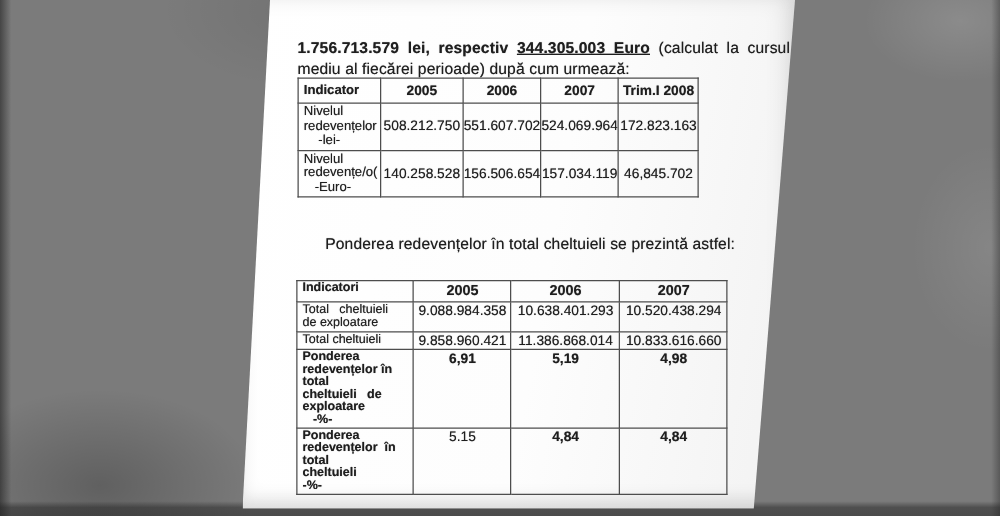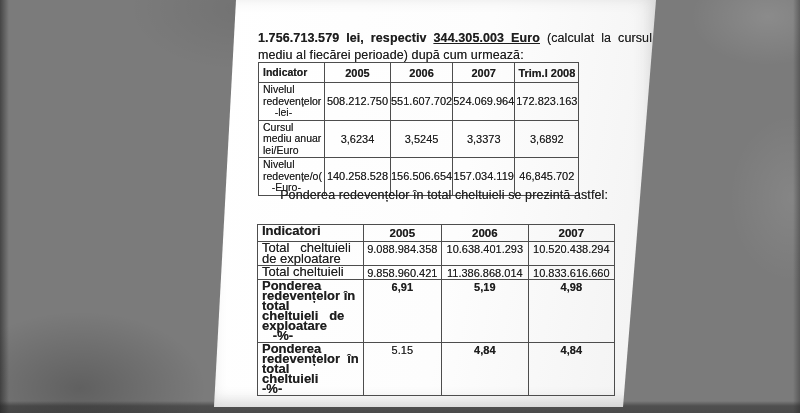--- a/index.html
+++ b/index.html
@@ -13,21 +13,21 @@
     background-image:
       linear-gradient(to top, rgba(35,35,35,0.55) 0px, rgba(35,35,35,0.50) 7px, rgba(35,35,35,0) 12px),
       linear-gradient(to right, rgba(25,25,25,0.55) 0px, rgba(25,25,25,0) 9px),
       linear-gradient(to left, rgba(25,25,25,0.35) 0px, rgba(25,25,25,0) 7px),
       radial-gradient(110px 70px at 96% 4%, rgba(255,255,255,0.12), rgba(255,255,255,0) 70%),
       radial-gradient(90px 120px at 99% 48%, rgba(255,255,255,0.08), rgba(255,255,255,0) 70%),
       radial-gradient(180px 110px at 10% 94%, rgba(0,0,0,0.22), rgba(0,0,0,0) 70%),
       radial-gradient(160px 90px at 30% 2%, rgba(0,0,0,0.07), rgba(0,0,0,0) 70%);
   }
   .page{
-    position:absolute;left:214px;top:0;width:442px;height:407px;
+    position:absolute;left:194px;top:0;width:442px;height:407px;
     background:linear-gradient(100deg,#ffffff 0%,#fdfdfd 55%,#f2f2f2 100%);
     clip-path:polygon(22px 0, 442px 0, 409px 407px, 0 407px);
     box-shadow:inset 0 -8px 14px rgba(0,0,0,0.10), inset -10px 0 16px rgba(0,0,0,0.07);
     color:#1e1e1e;
     text-shadow:0 0 0.6px rgba(70,70,70,0.8);
   }
   .intro{
     position:absolute;left:44px;top:17px;width:394px;
     font-size:12.5px;line-height:17.5px;text-align:justify;letter-spacing:0.1px;
   }
@@ -47,21 +47,21 @@
     font-size:12.5px;text-align:right;white-space:nowrap;letter-spacing:0.1px;
   }
   .ron{
     position:absolute;left:43px;top:210px;width:324px;
     font-size:11px;text-align:right;
   }
   
   .t2{left:43px;top:224px;font-size:11px;}
   .t2 th{font-size:11.5px;font-weight:bold;}
   .t2 th.lab{text-align:left;padding-left:4px;}
-  .t2 .lab{text-align:left;padding:1px 4px 1px 4px;font-size:13px;line-height:10.5px;vertical-align:top;}
+  .t2 .lab{text-align:left;padding:1px 14px 1px 4px;font-size:10px;line-height:10.5px;vertical-align:top;}
   .t2 .val{text-align:center;vertical-align:top;padding-top:1px;}
   .t2 .b{font-weight:bold;}
   .t2 .tight{line-height:10px;}
 </style>
 </head>
 <body>
 
 <div class="backdrop"></div>
 
 <div class="page">
@@ -89,29 +89,20 @@
       <th>Trim.I 2008</th>
     </tr>
     <tr style="height:36px">
       <td class="lab pre">Nivelul
 redevențelor
 &nbsp;&nbsp;&nbsp;&nbsp;-lei-</td>
       <td class="val">508.212.750</td>
       <td class="val">551.607.702</td>
       <td class="val">524.069.964</td>
       <td class="val">172.823.163</td>
-    </tr>
-    <tr style="height:34px">
-      <td class="lab pre">Cursul
-mediu anuar
-lei/Euro</td>
-      <td class="val">3,6234</td>
-      <td class="val">3,5245</td>
-      <td class="val">3,3373</td>
-      <td class="val">3,6892</td>
     </tr>
     <tr style="height:30px">
       <td class="lab pre">Nivelul
 redevențe/o(
 &nbsp;&nbsp;&nbsp;-Euro-</td>
       <td class="val">140.258.528</td>
       <td class="val">156.506.654</td>
       <td class="val">157.034.119</td>
       <td class="val">46,845.702</td>
     </tr>

